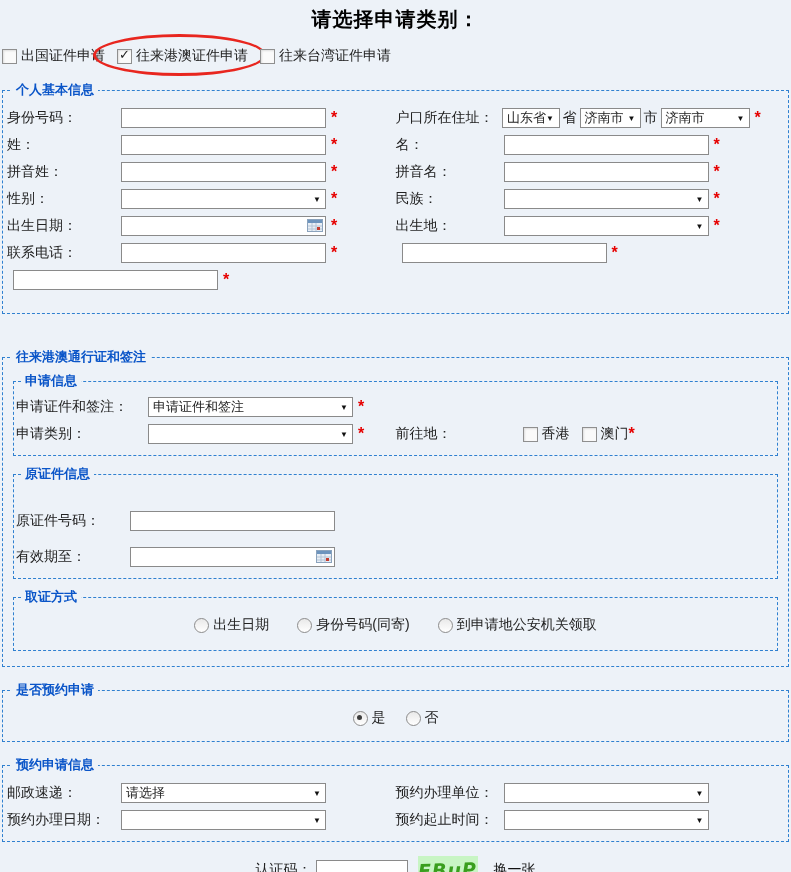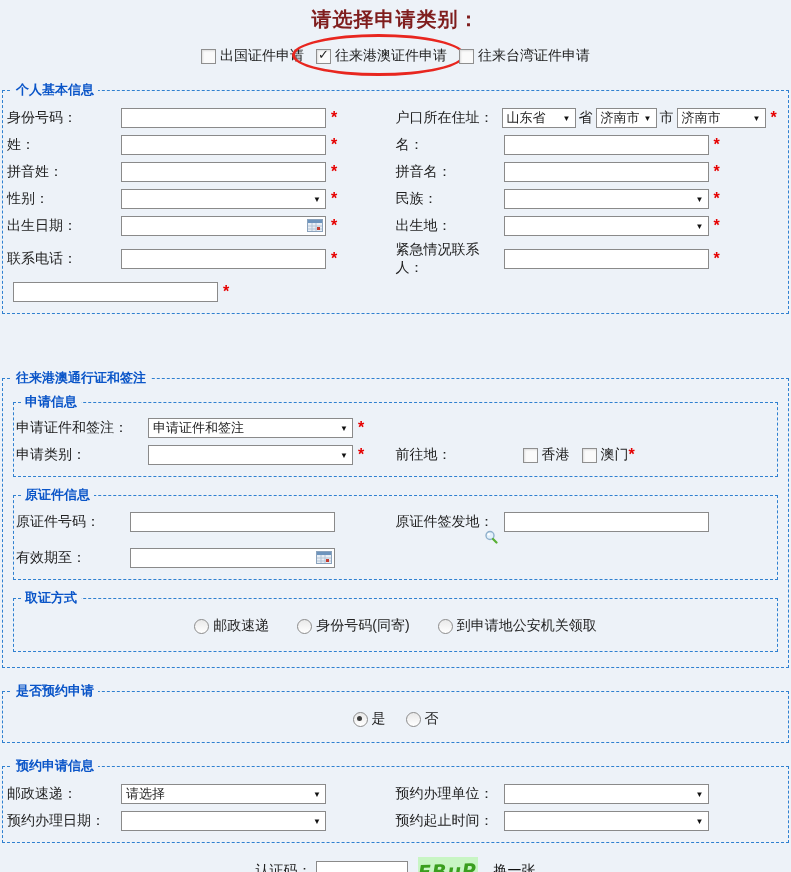--- a/index.html
+++ b/index.html
@@ -5,55 +5,55 @@
   html,body { margin:0; padding:0; }
   body {
     width:791px; height:872px;
     background:#edf2f8;
     font-family:"Liberation Sans","DejaVu Sans",sans-serif;
     font-size:14px; color:#222;
     overflow:hidden;
   }
   .page-title {
     margin:6px 0 14px; text-align:center;
-    font-size:20px; font-weight:bold; color:#7f1d1d; letter-spacing:1px;
+    font-size:20px; font-weight:bold; color:#000000; letter-spacing:1px;
   }
   
-  .cat-row { display:flex; justify-content:center; align-items:center; gap:8px; margin:14px 0 16px; position:relative; }
+  .cat-row { display:flex; justify-content:flex-start; align-items:center; gap:8px; margin:14px 0 16px; position:relative; }
   .cat-item { display:flex; align-items:center; position:relative; padding:0 2px; }
   .ellipse {
     position:absolute; left:-22px; right:-16px; top:-13px; bottom:-11px;
     border:3px solid #e8261f; border-radius:50%; pointer-events:none;
   }
   
   .cb { display:inline-block; width:13px; height:13px; border:1px solid #8f8f8f; background:#fafafa;
         margin-right:4px; position:relative; flex:0 0 auto; box-shadow:inset 1px 1px 2px #ddd; }
   .cb.checked::after { content:"\2713"; position:absolute; left:1px; top:-3px; font-size:13px; font-weight:bold; color:#222; }
   .rb { display:inline-block; width:13px; height:13px; border:1px solid #8c8c8c; border-radius:50%;
         background:linear-gradient(#e9e9e9,#fff); margin-right:4px; position:relative; flex:0 0 auto; }
   .rb.selected::after { content:""; position:absolute; left:3px; top:3px; width:5px; height:5px; border-radius:50%; background:#3c3c3c; }
   
   fieldset { border:1px dashed #2f80d0; padding:4px 4px 6px; margin:0 2px 14px; }
-  fieldset.personal { margin-bottom:55px; padding-bottom:6px; }
+  fieldset.personal { margin-bottom:34px; padding-bottom:18px; }
   fieldset.inner { margin:2px 6px 9px; padding:2px 2px 6px; }
   legend { font-weight:bold; color:#0a55c8; font-size:13px; margin-left:5px; padding:0 4px; }
   
   .frow { display:flex; align-items:center; margin:3px 0; min-height:24px; }
   .half { width:50%; display:flex; align-items:center; box-sizing:border-box; }
   .lab { text-align:left; flex:0 0 auto; }
   .lab-l { width:108px; }
   .lab-l2 { width:126px; }
   .lab-r { width:102px; }
   .ti { width:197px; height:16px; border:1px solid #8a8a8a; background:#fff; padding:1px 3px;
         margin-left:6px; font-size:13px; font-family:inherit; }
   .sel { width:205px; height:20px; box-sizing:border-box; border:1px solid #8a8a8a; background:#fff;
          margin-left:6px; display:inline-flex; align-items:center; justify-content:space-between;
          padding:0 4px; font-size:13px; cursor:default; }
   .sel .arrow { font-size:8px; color:#111; }
-  .sel.narrow  { width:74px; margin-left:4px; }
+  .sel.narrow  { width:58px; margin-left:4px;justify-content:center; }
   .sel.narrow2 { width:61px; margin-left:3px; }
   .sel.narrow3 { width:89px; margin-left:3px; }
   .suffix { margin-left:3px; }
   .datef { width:205px; height:20px; box-sizing:border-box; border:1px solid #8a8a8a; background:#fff;
            margin-left:6px; display:inline-flex; align-items:center; justify-content:flex-end; padding:0 2px; }
   .star { color:#e60000; font-size:16px; margin-left:5px; font-weight:bold; line-height:1; }
   .mag { position:absolute; right:0px; bottom:-13px; line-height:0; }
   .center-opts { display:flex; justify-content:center; align-items:center; gap:28px; padding:8px 0 10px; }
   .opt { display:flex; align-items:center; }
   
@@ -188,21 +188,20 @@
     </div>
   </div>
 
   <div class="frow">
     <div class="half">
       <span class="lab lab-l">联系电话：</span>
       <input class="ti" style="">
       <span class="star">*</span>
     </div>
     <div class="half">
-      <span class="lab lab-r">紧急情况联系人：</span>
       <input class="ti" style="">
       <span class="star">*</span>
     </div>
   </div>
 
   <div class="frow">
     <div class="half">
       <input class="ti" style="">
       <span class="star">*</span>
     </div>
@@ -245,36 +244,23 @@
           <span class="cb"></span>
           <span>澳门</span>
         </span>
         <span class="star" style="margin-left:0">*</span>
       </div>
     </div>
   </fieldset>
 
   <fieldset class="inner">
     <legend>原证件信息</legend>
-    <div class="frow" style="margin-top:4px">
+    <div class="frow" style="margin-top:24px">
       <div class="half">
         <span class="lab lab-l">原证件号码：</span>
-        <input class="ti" style="">
-      </div>
-      <div class="half">
-        <span class="lab lab-r" style="position:relative">
-          <span>原证件签发地：</span>
-          <span class="mag">
-            <svg width="14" height="14" viewBox="0 0 14 14">
-                <circle cx="6" cy="5.5" r="4" fill="#e3f1fb" stroke="#8fb0cc" stroke-width="1.4"></circle>
-                <circle cx="4.7" cy="4.3" r="1.2" fill="#ffffff"></circle>
-                <line x1="9" y1="9" x2="12.5" y2="12.5" stroke="#58b035" stroke-width="2.2" stroke-linecap="round"></line>
-              </svg>
-          </span>
-        </span>
         <input class="ti" style="">
       </div>
     </div>
     <div class="frow" style="margin-top:12px">
       <div class="half">
         <span class="lab lab-l">有效期至：</span>
         <span class="datef">
           <span class="cal">
             <svg width="16" height="14" viewBox="0 0 16 14">
                 <rect x="0.5" y="1.5" width="15" height="12" fill="#e8eef5" stroke="#8ba3bd"></rect>
@@ -290,21 +276,21 @@
       </div>
       <div class="half"></div>
     </div>
   </fieldset>
 
   <fieldset class="inner">
     <legend>取证方式</legend>
     <div class="center-opts">
       <span class="opt">
         <span class="rb"></span>
-        <span>邮政速递</span>
+        <span>出生日期</span>
       </span>
       <span class="opt">
         <span class="rb"></span>
         <span>身份号码(同寄)</span>
       </span>
       <span class="opt">
         <span class="rb"></span>
         <span>到申请地公安机关领取</span>
       </span>
     </div>

